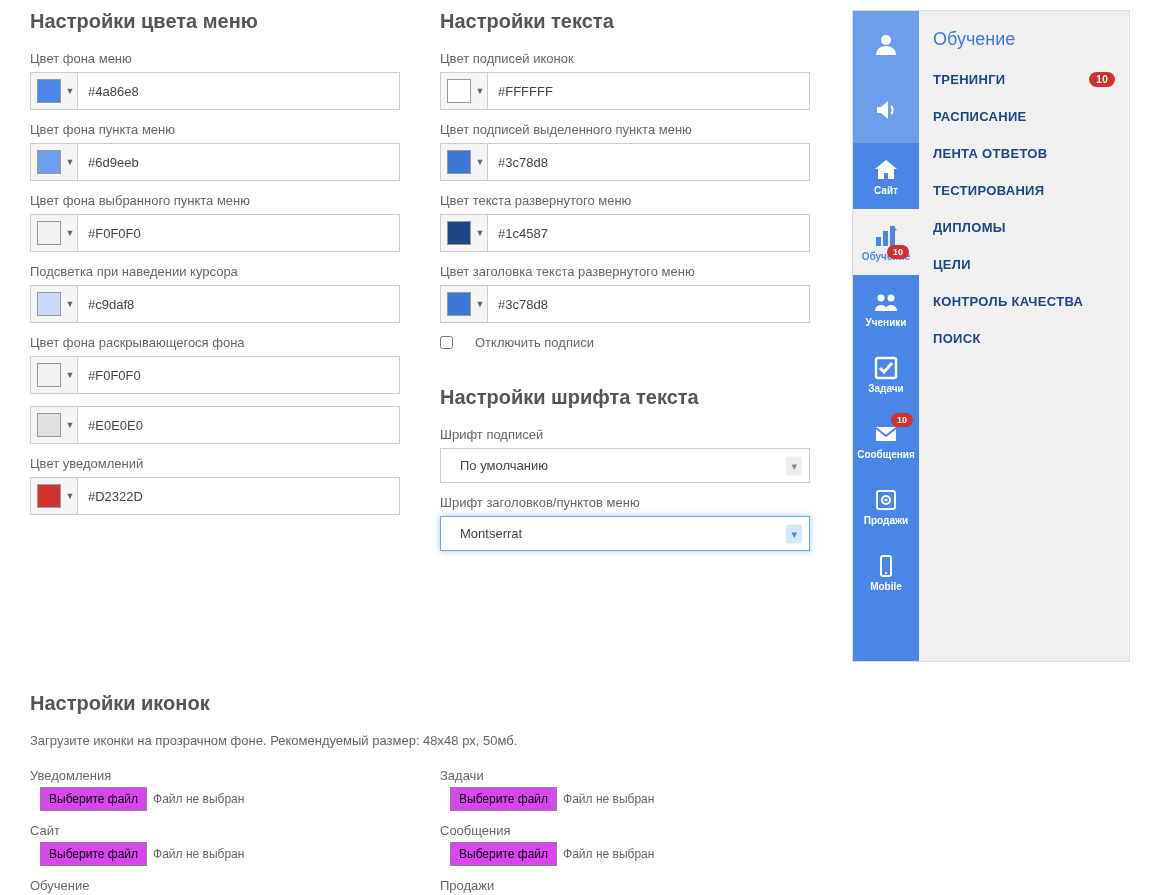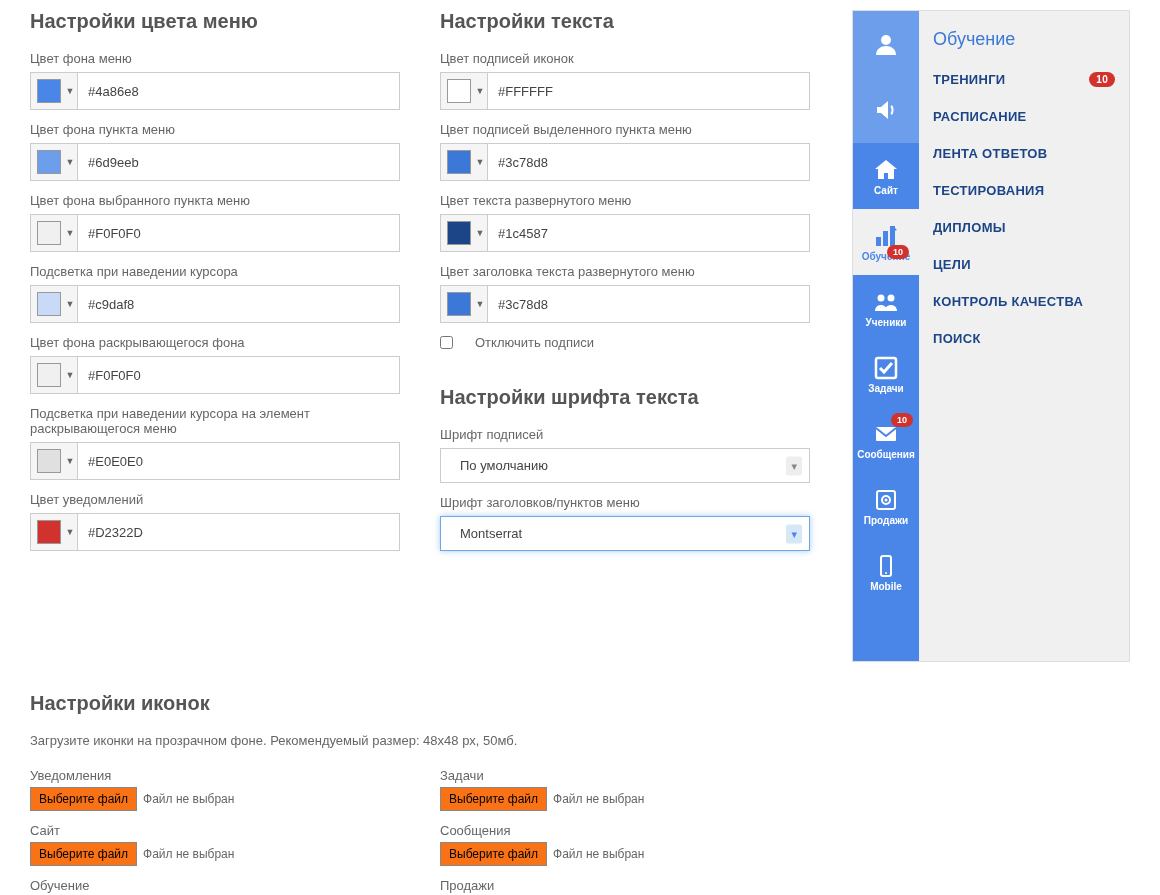--- a/index.html
+++ b/index.html
@@ -22,21 +22,21 @@
     .select-wrap::after { content: "▾"; position: absolute; right: 8px; top: 50%; transform: translateY(-50%); font-size: 11px; color: #888; background: #eee; padding: 3px 5px; border-radius: 2px; pointer-events: none; }
     .select-wrap.focused select { border: 1px solid #6aa8e8; box-shadow: 0 0 6px rgba(80,150,230,0.5); }
     .select-wrap.focused::after { background: #d6e8f8; color: #4a86e8; }
     .icons-section { margin-top: 30px; }
     .icons-desc { font-size: 13px; color: #666; margin-bottom: 20px; }
     .icons-grid { display: flex; gap: 40px; }
     .icons-col { flex: 0 0 370px; }
     .file-field { margin-bottom: 12px; }
     .file-label { font-size: 13px; color: #666; margin-bottom: 4px; display: block; }
     .file-row { display: flex; align-items: center; gap: 6px; }
-    .file-btn { border: 1px solid #888; background: #f97316; padding: 4px 8px; font-size: 12px; cursor: pointer; }
+    .file-btn { border: 1px solid #888; background: #d946ef; padding: 4px 8px; font-size: 12px; cursor: pointer; margin-left: 10px; }
     .file-status { font-size: 12px; color: #666; }
 
     
     .preview { display: flex; border: 1px solid #ddd; width: 278px; }
     .preview-icons { width: 66px; background: #4a86e8; display: flex; flex-direction: column; }
     .pi-item { height: 66px; display: flex; flex-direction: column; align-items: center; justify-content: center; gap: 2px; cursor: pointer; position: relative; }
     .pi-item.light { background: #6d9eeb; }
     .pi-item.selected { background: #f0f0f0; }
     .pi-item.end { height: 56px; }
     .pi-icon { width: 26px; height: 26px; display: flex; align-items: center; justify-content: center; }
@@ -102,21 +102,20 @@
           <span class="field-label">Цвет фона раскрывающегося фона</span>
           <div class="color-row">
             <div class="swatch-wrap">
               <div class="swatch" style="background:#F0F0F0"></div>
               <div class="swatch-caret">▼</div>
             </div>
             <input class="color-input" value="#F0F0F0" style="">
           </div>
         </div>
         <div class="field">
-          <span class="field-label">Подсветка при наведении курсора на элемент раскрывающегося меню</span>
           <div class="color-row">
             <div class="swatch-wrap">
               <div class="swatch" style="background:#E0E0E0"></div>
               <div class="swatch-caret">▼</div>
             </div>
             <input class="color-input" value="#E0E0E0" style="">
           </div>
         </div>
         <div class="field">
           <span class="field-label">Цвет уведомлений</span>

